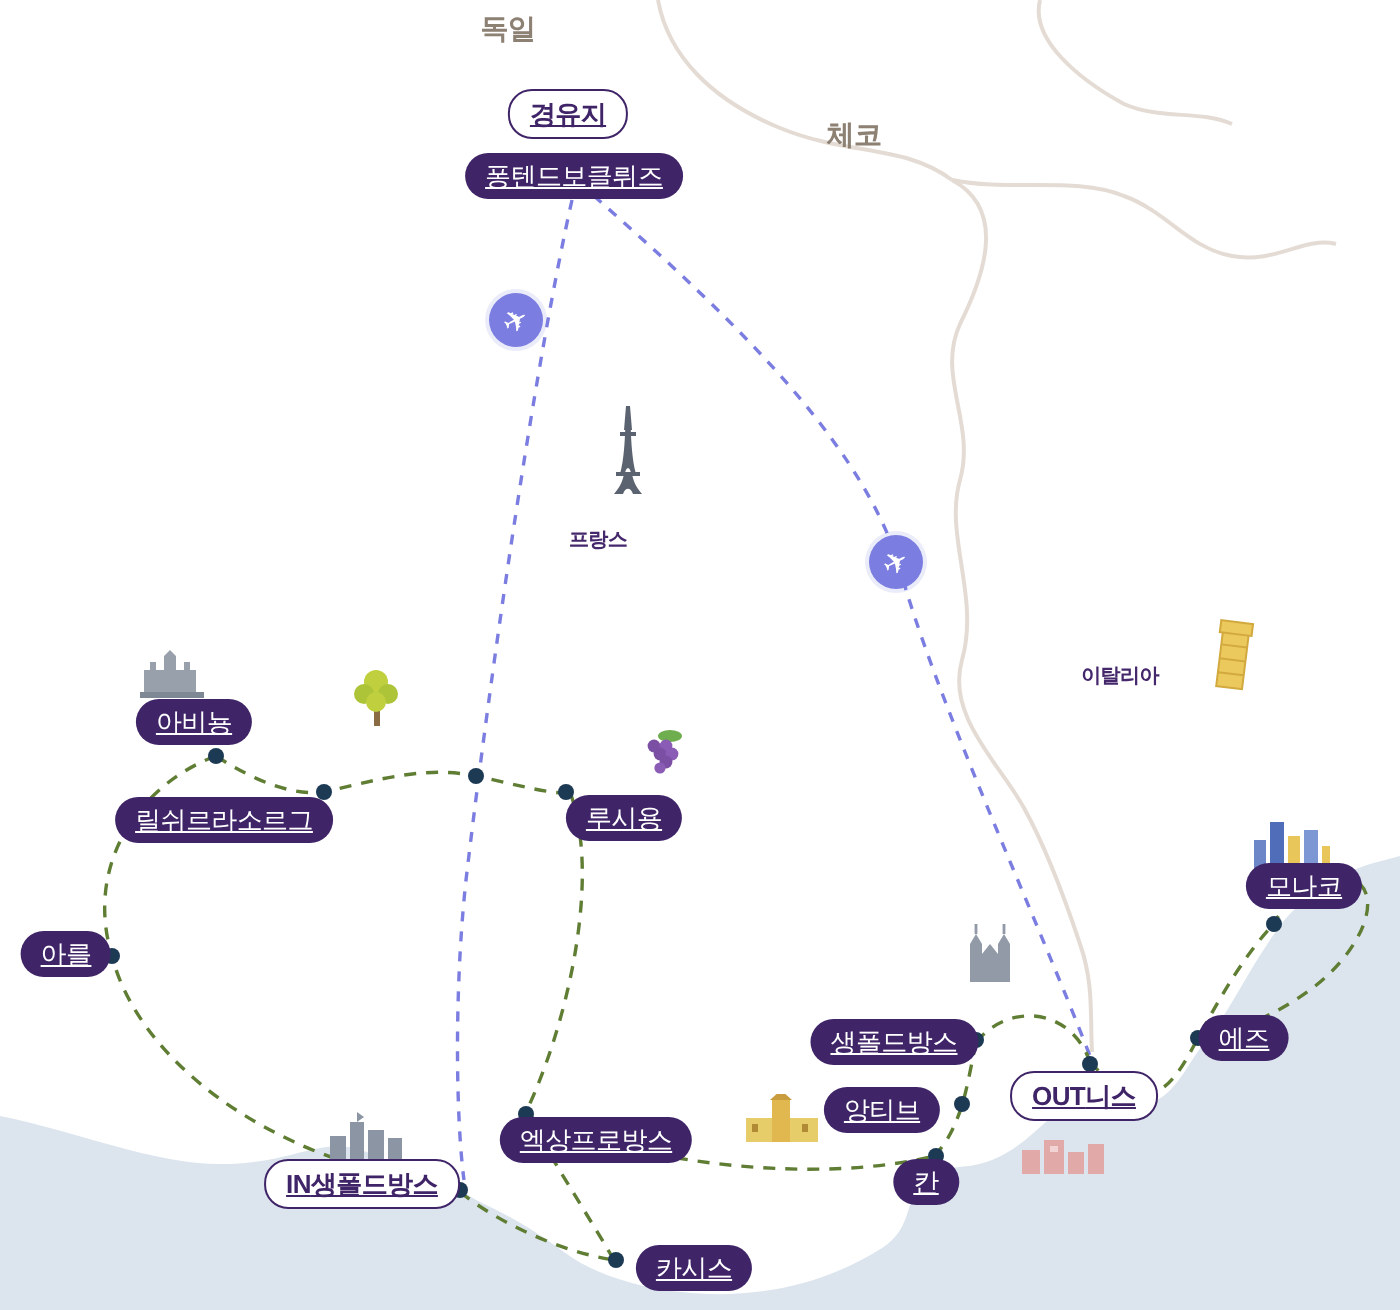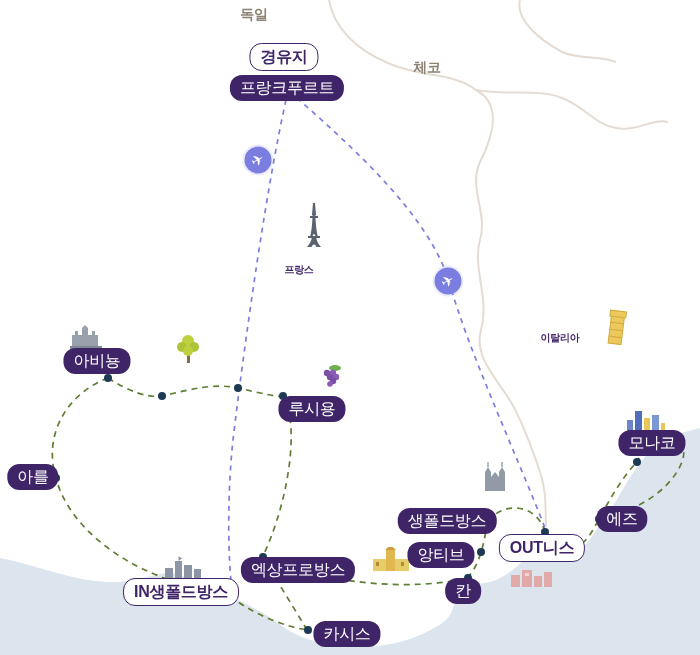--- a/index.html
+++ b/index.html
@@ -3,22 +3,23 @@
 <meta charset="utf-8">
 <style>
   html,body{margin:0;padding:0;background:#fff;}
   #map{
     position:relative;width:700px;height:655px;overflow:hidden;background:#fff;
     font-family:"Liberation Sans","DejaVu Sans",sans-serif;
   }
   svg.layer{position:absolute;left:0;top:0;z-index:1;}
   .badge{
     position:absolute;transform:translate(-50%,-50%);white-space:nowrap;
-    border-radius:12px;font-size:16px;line-height:1;padding:5px 10px;z-index:5;
+    border-radius:12px;font-size:13px;line-height:1;padding:5px 10px;z-index:5;
     letter-spacing:-0.3px;
+    text-decoration:underline;
   }
   .badge.filled{background:var(--badge-purple,#3f2468);color:#fff;}
   .badge.outline{
     background:#fff;border:1.6px solid var(--badge-purple,#3f2468);
     color:var(--badge-purple,#3f2468);font-weight:bold;
   }
   .badge .prefix{font-weight:800;margin-right:0;}
   .country{position:absolute;transform:translate(-50%,-50%);font-weight:bold;z-index:4;letter-spacing:-0.3px;}
   .country.muted{color:var(--country-muted,#8d8174);font-size:14px;}
   .country.accent{color:var(--country-accent,#45276b);font-size:10px;font-family:Liberation Serif, serif;}
@@ -197,32 +198,33 @@
     <rect x="2" y="13" width="6" height="16" fill="#6d86c8"></rect>
     <rect x="10" y="4" width="7" height="25" fill="#4f6db8"></rect>
     <rect x="19" y="11" width="6" height="18" fill="#e8c65a"></rect>
     <rect x="27" y="8" width="7" height="21" fill="#7d97d4"></rect>
     <rect x="36" y="16" width="4" height="13" fill="#e8c65a"></rect>
   </svg>
 
   <div class="badge outline" style="left:284px;top:57px">
     <span>경유지</span>
   </div>
-  <div class="badge filled" style="left:287px;top:88px">프랑크푸르트</div>
+  <div class="badge filled" style="left:287px;top:88px">퐁텐드보클뤼즈</div>
 
   <div class="badge outline" style="left:181px;top:592px">
     <span class="prefix">IN</span><span>생폴드방스</span>
   </div>
 
   <div class="badge outline" style="left:542px;top:548px">
     <span class="prefix">OUT</span><span>니스</span>
   </div>
 
   <div class="badge filled" style="left:97px;top:361px">아비뇽</div>
   <div class="badge filled" style="left:312px;top:409px">루시용</div>
+  <div class="badge filled" style="left:112px;top:410px">릴쉬르라소르그</div>
   <div class="badge filled" style="left:33px;top:477px">아를</div>
   <div class="badge filled" style="left:298px;top:570px">엑상프로방스</div>
   <div class="badge filled" style="left:347px;top:634px">카시스</div>
   <div class="badge filled" style="left:447px;top:521px">생폴드방스</div>
   <div class="badge filled" style="left:441px;top:555px">앙티브</div>
   <div class="badge filled" style="left:463px;top:591px">칸</div>
   <div class="badge filled" style="left:622px;top:519px">에즈</div>
   <div class="badge filled" style="left:652px;top:443px">모나코</div>
 
 </div>

